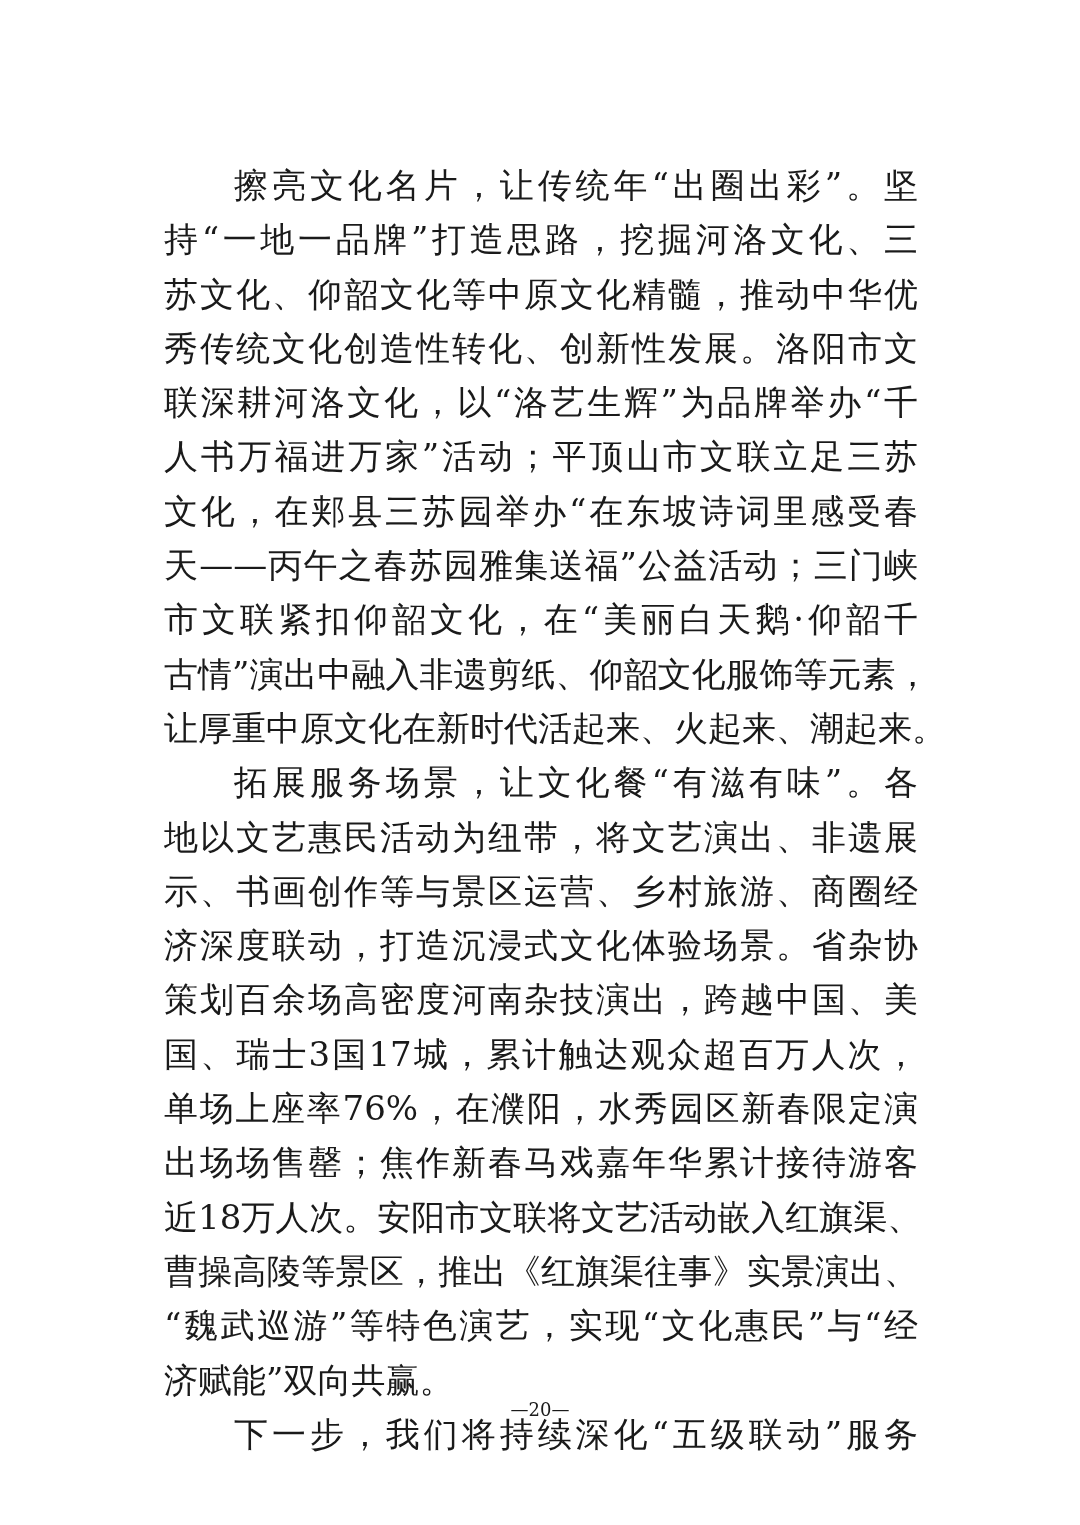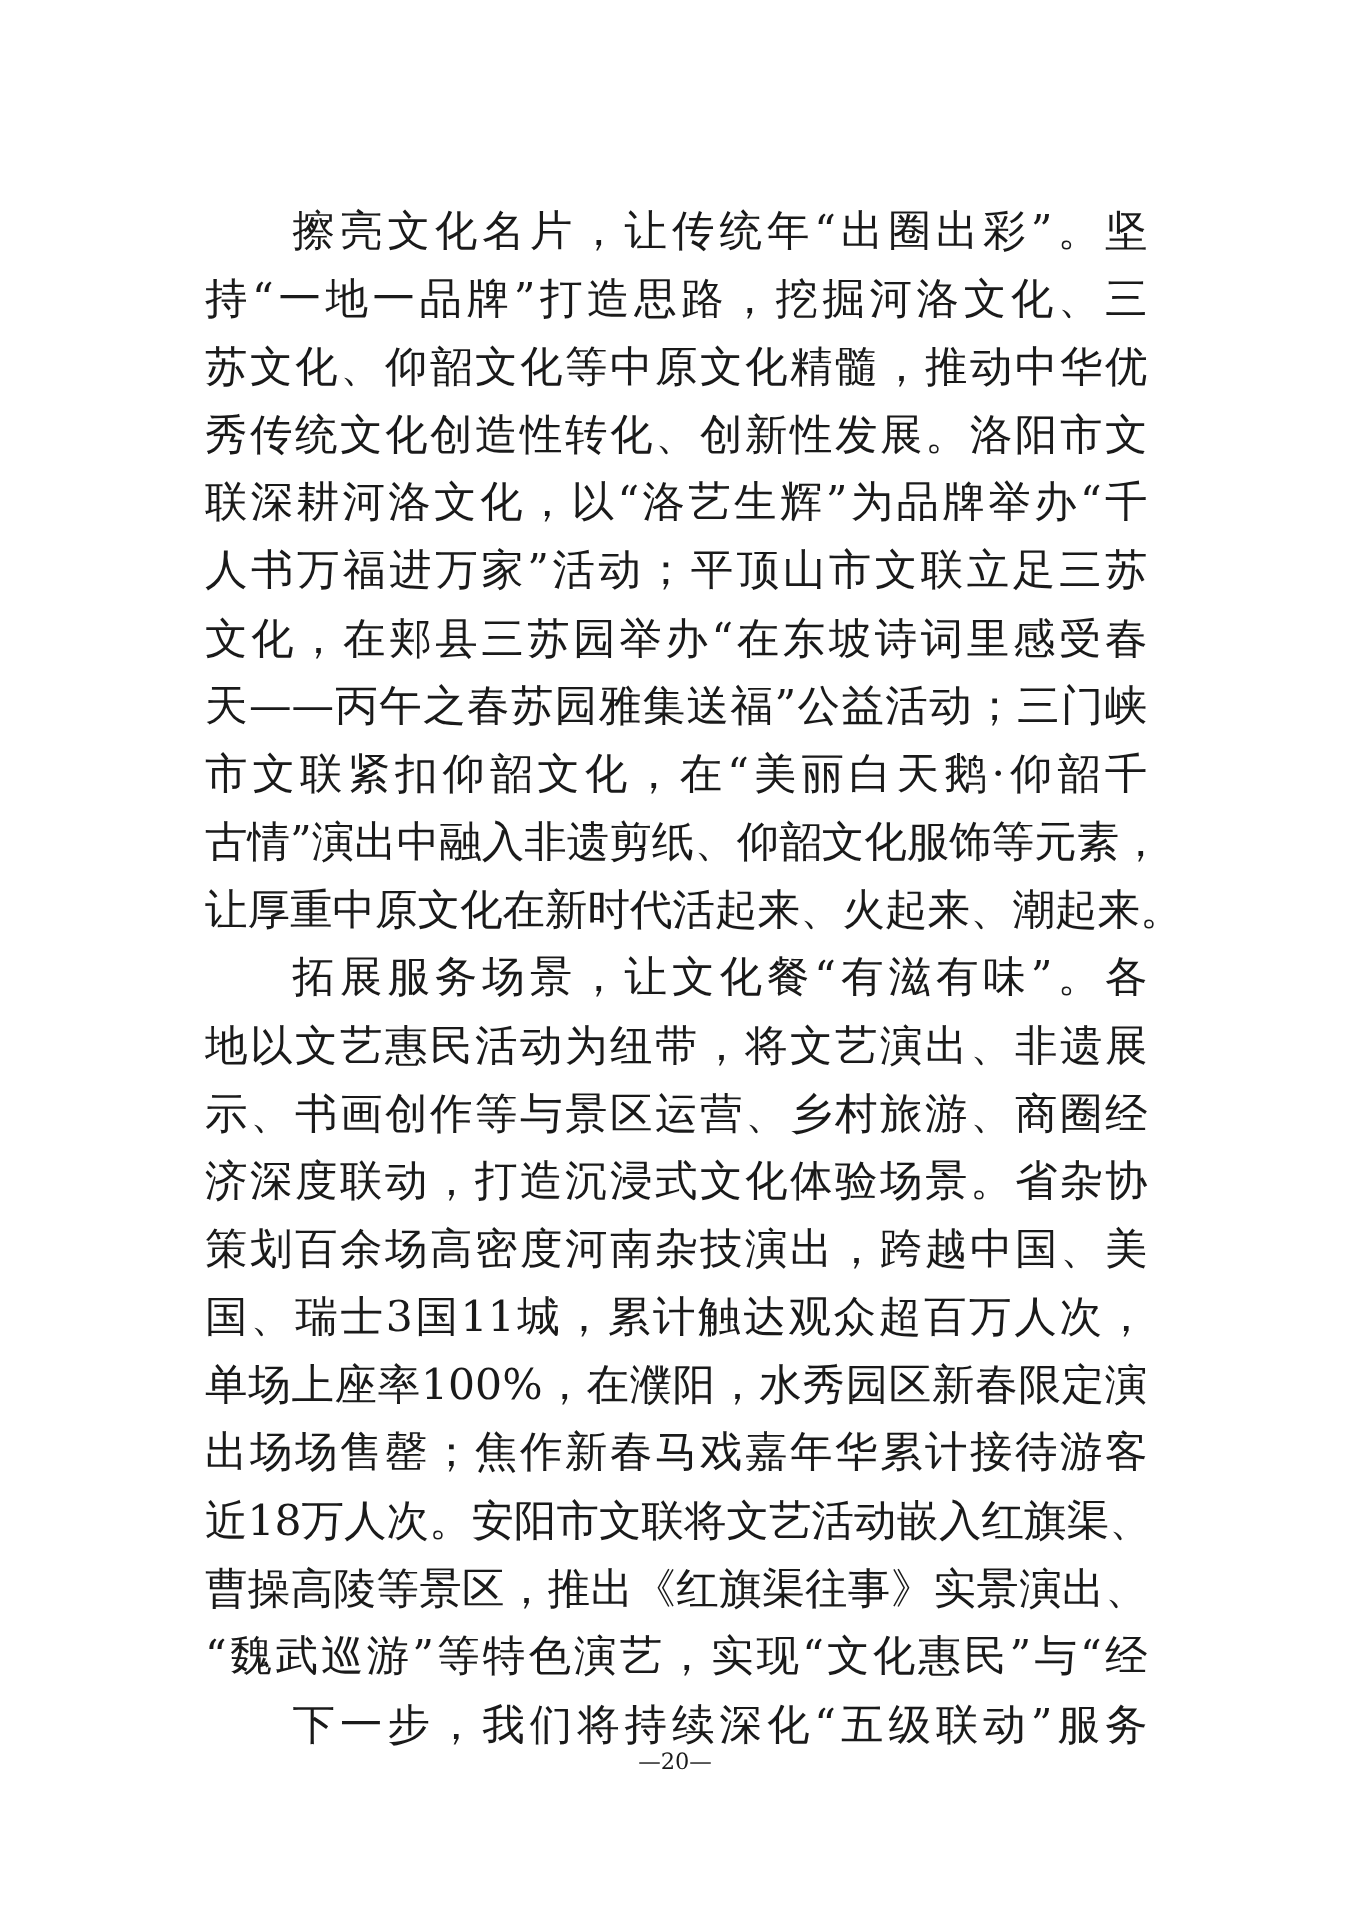--- a/index.html
+++ b/index.html
@@ -435,21 +435,21 @@
         <span class="ch">、</span>
         <span class="ch">美</span>
       </div>
     <div class="line">
         <span class="ch">国</span>
         <span class="ch">、</span>
         <span class="ch">瑞</span>
         <span class="ch">士</span>
         <span class="ch">3</span>
         <span class="ch">国</span>
-        <span class="ch">11</span>
+        <span class="ch">17</span>
         <span class="ch">城</span>
         <span class="ch">，</span>
         <span class="ch">累</span>
         <span class="ch">计</span>
         <span class="ch">触</span>
         <span class="ch">达</span>
         <span class="ch">观</span>
         <span class="ch">众</span>
         <span class="ch">超</span>
         <span class="ch">百</span>
@@ -457,21 +457,21 @@
         <span class="ch">人</span>
         <span class="ch">次</span>
         <span class="ch">，</span>
       </div>
     <div class="line">
         <span class="ch">单</span>
         <span class="ch">场</span>
         <span class="ch">上</span>
         <span class="ch">座</span>
         <span class="ch">率</span>
-        <span class="ch">100%</span>
+        <span class="ch">76%</span>
         <span class="ch">，</span>
         <span class="ch">在</span>
         <span class="ch">濮</span>
         <span class="ch">阳</span>
         <span class="ch">，</span>
         <span class="ch">水</span>
         <span class="ch">秀</span>
         <span class="ch">园</span>
         <span class="ch">区</span>
         <span class="ch">新</span>
@@ -569,20 +569,21 @@
         <span class="ch">“</span>
         <span class="ch">文</span>
         <span class="ch">化</span>
         <span class="ch">惠</span>
         <span class="ch">民</span>
         <span class="ch">”</span>
         <span class="ch">与</span>
         <span class="ch">“</span>
         <span class="ch">经</span>
       </div>
+    <div class="line last">济赋能”双向共赢。</div>
 
     <div class="line indent">
         <span class="ch">下</span>
         <span class="ch">一</span>
         <span class="ch">步</span>
         <span class="ch">，</span>
         <span class="ch">我</span>
         <span class="ch">们</span>
         <span class="ch">将</span>
         <span class="ch">持</span>

